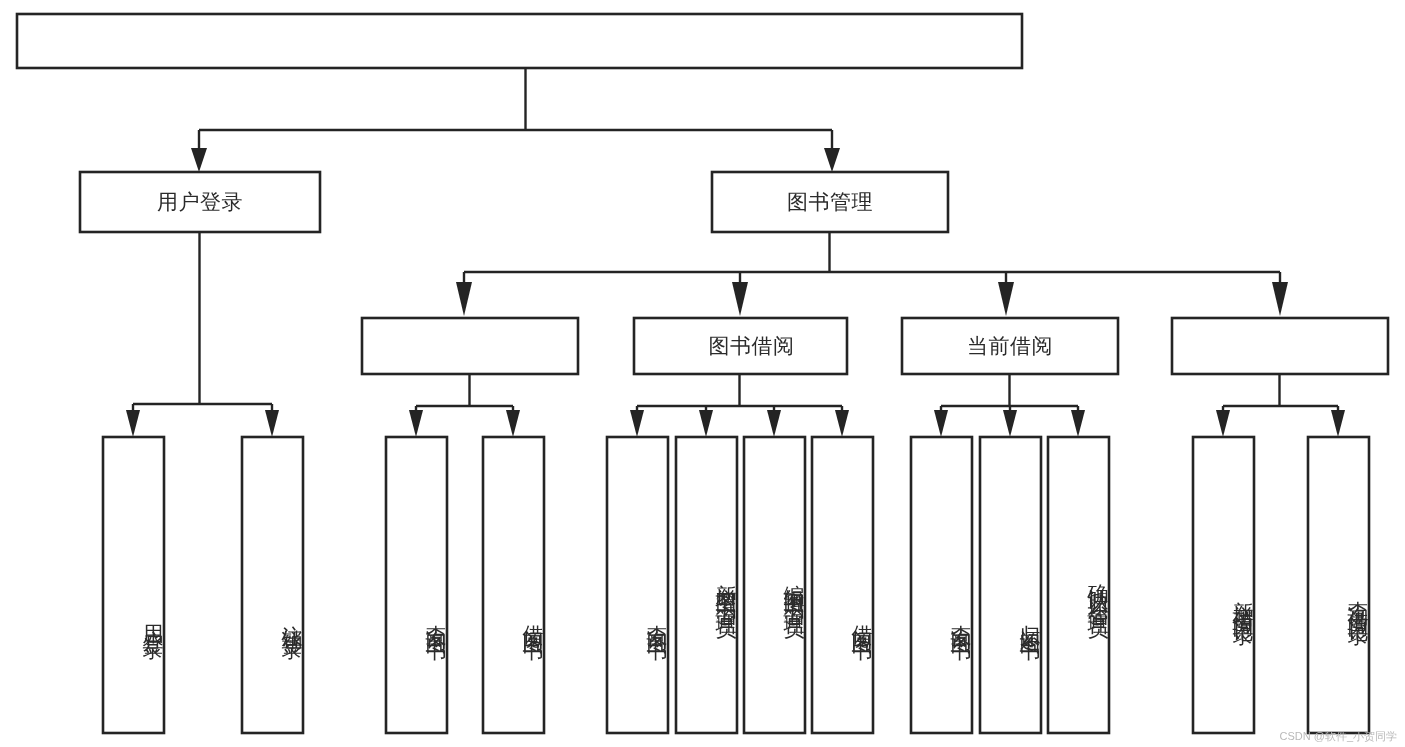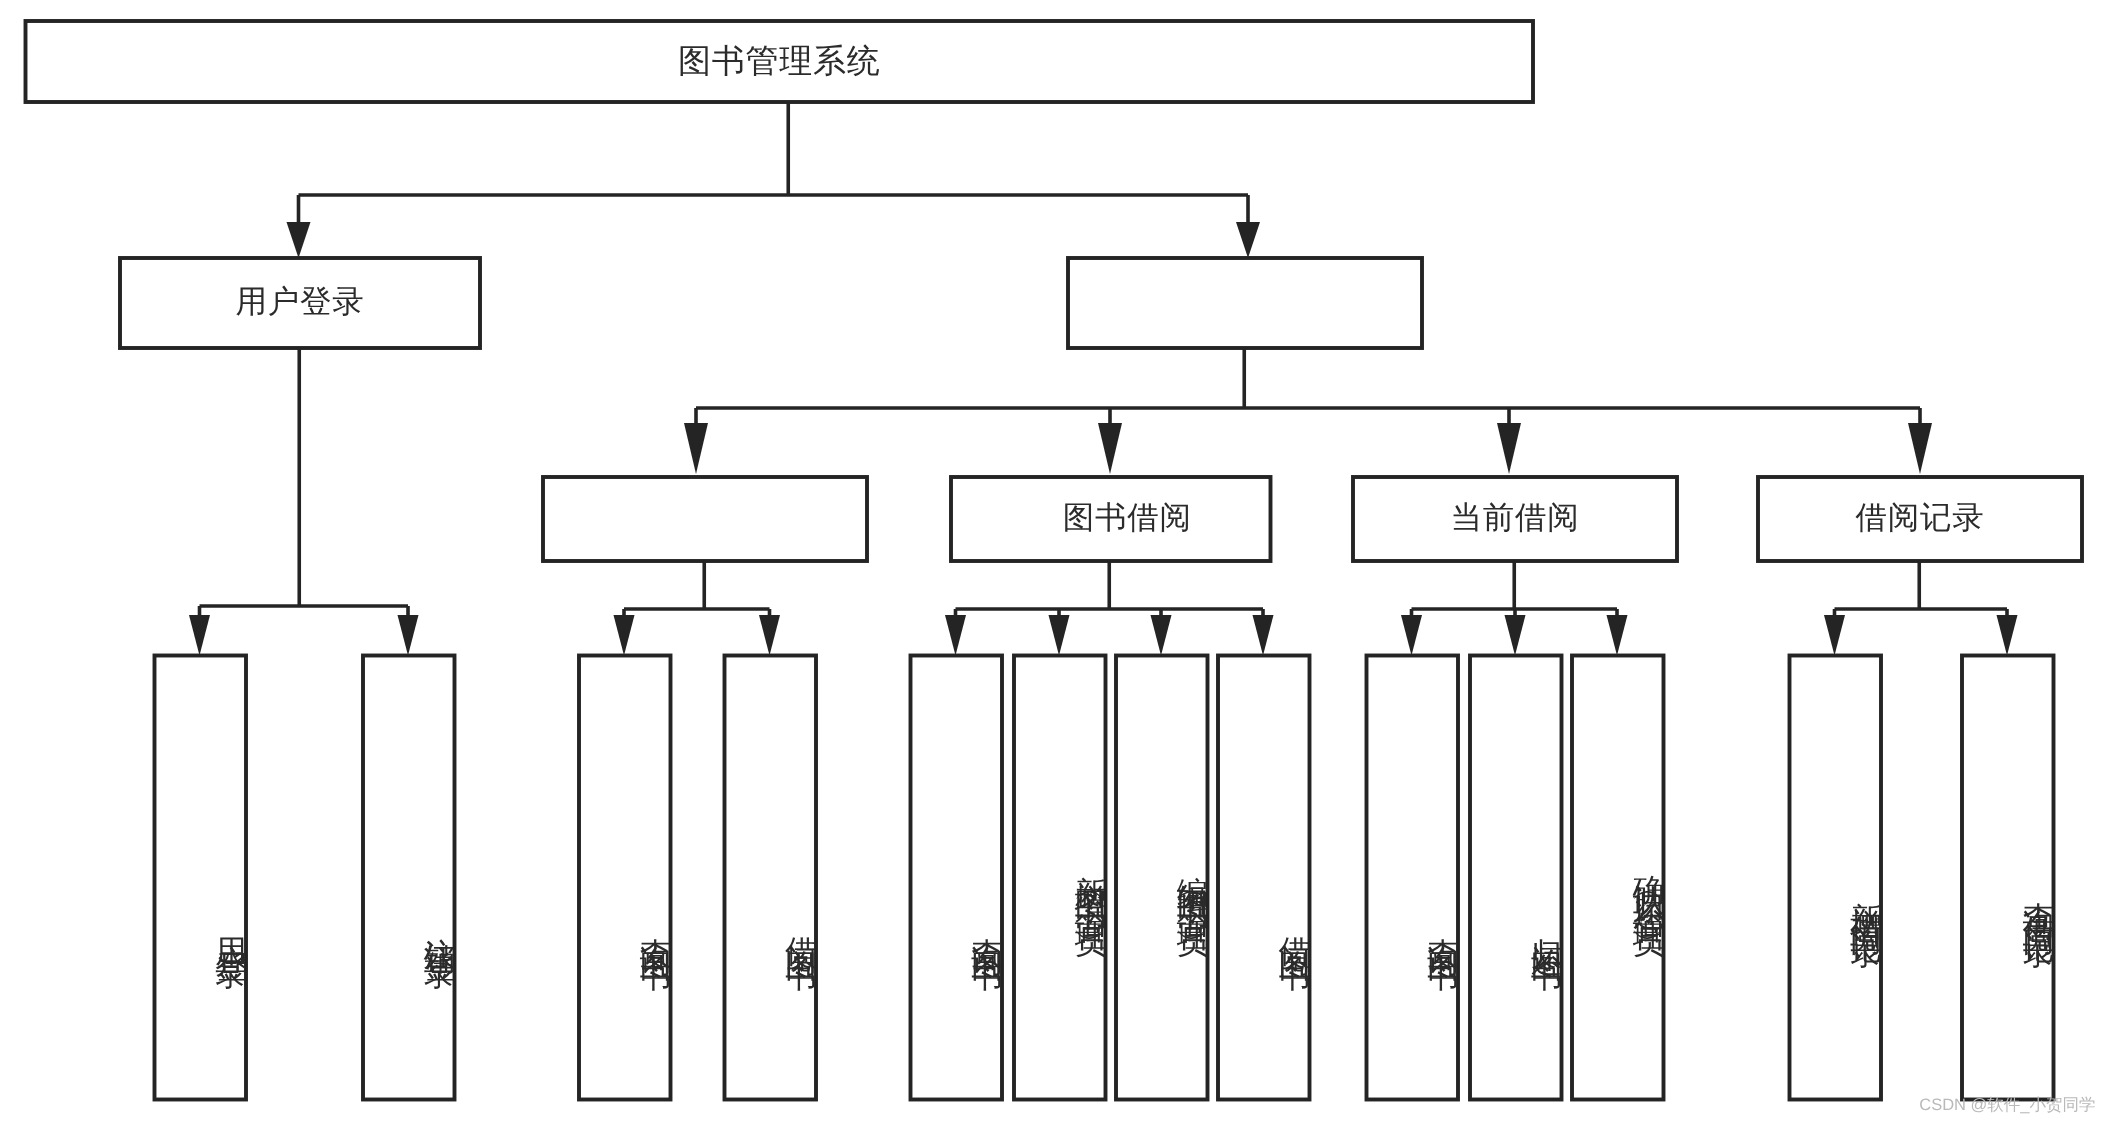--- a/index.html
+++ b/index.html
@@ -172,27 +172,26 @@
 
     <rect class="node-box" x="911" y="437" width="61" height="296"></rect>
     <rect class="node-box" x="980" y="437" width="61" height="296"></rect>
     <rect class="node-box" x="1048" y="437" width="61" height="296"></rect>
 
     <rect class="node-box" x="1193" y="437" width="61" height="296"></rect>
     <rect class="node-box" x="1308" y="437" width="61" height="296"></rect>
 
   </svg>
 
-  <div class="node-label root-label" style="left:17px; top:14px; width:1005px; height:54px;">图书管理系统</div>
 
   <div class="node-label" style="left:80px; top:172px; width:240px; height:60px;">用户登录</div>
+  <div class="node-label" style="left:712px; top:172px; width:236px; height:60px;">图书管理</div>
 
   <div class="node-label" style="left:634px; top:318px; width:235px; height:56px;">图书借阅</div>
   <div class="node-label" style="left:902px; top:318px; width:216px; height:56px;">当前借阅</div>
-  <div class="node-label" style="left:1172px; top:318px; width:216px; height:56px;">借阅记录</div>
 
   <div class="node-label vertical" style="left:103px; top:437px; width:61px; height:296px; padding-top:66px;">用户登录</div>
   <div class="node-label vertical" style="left:242px; top:437px; width:61px; height:296px; padding-top:66px;">注销登录</div>
 
   <div class="node-label vertical" style="left:386px; top:437px; width:61px; height:296px; padding-top:66px;">查询图书</div>
   <div class="node-label vertical" style="left:483px; top:437px; width:61px; height:296px; padding-top:66px;">借阅图书</div>
 
   <div class="node-label vertical" style="left:607px; top:437px; width:61px; height:296px; padding-top:66px;">查询图书</div>
   <div class="node-label vertical" style="left:676px; top:437px; width:61px; height:296px; padding-top:8px;">新增图书（管理员）</div>
   <div class="node-label vertical" style="left:744px; top:437px; width:61px; height:296px; padding-top:8px;">编辑图书（管理员）</div>

